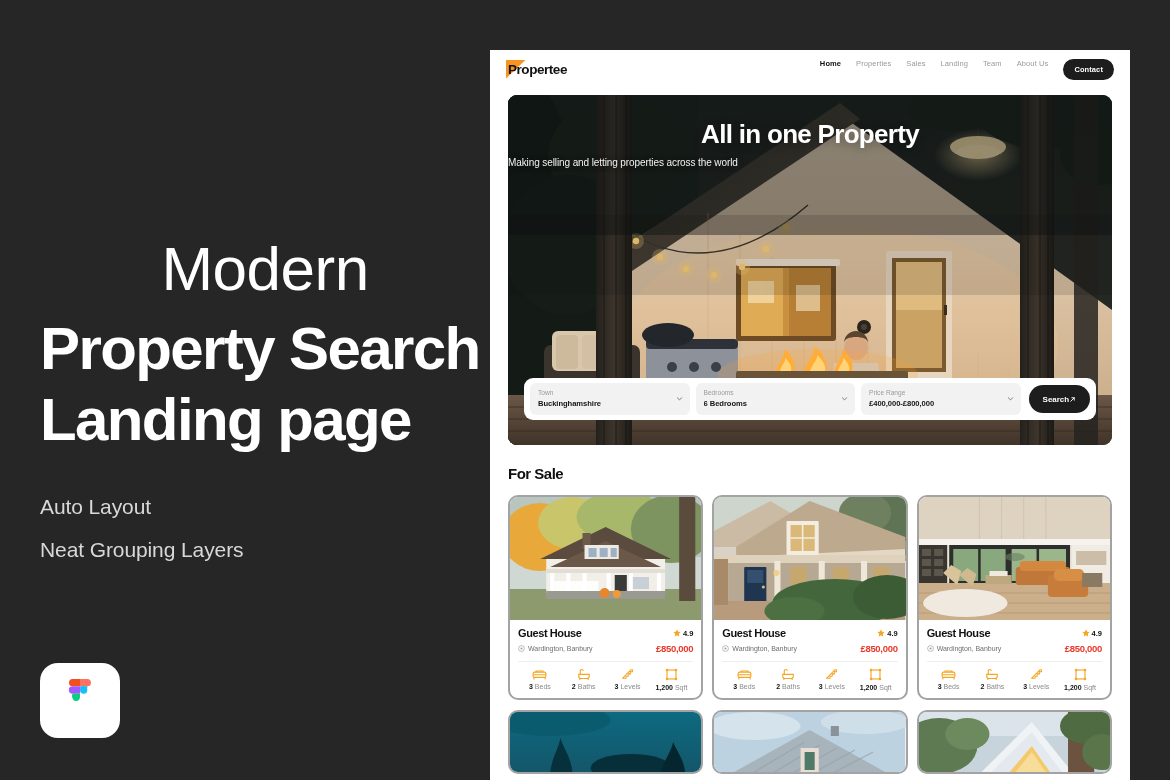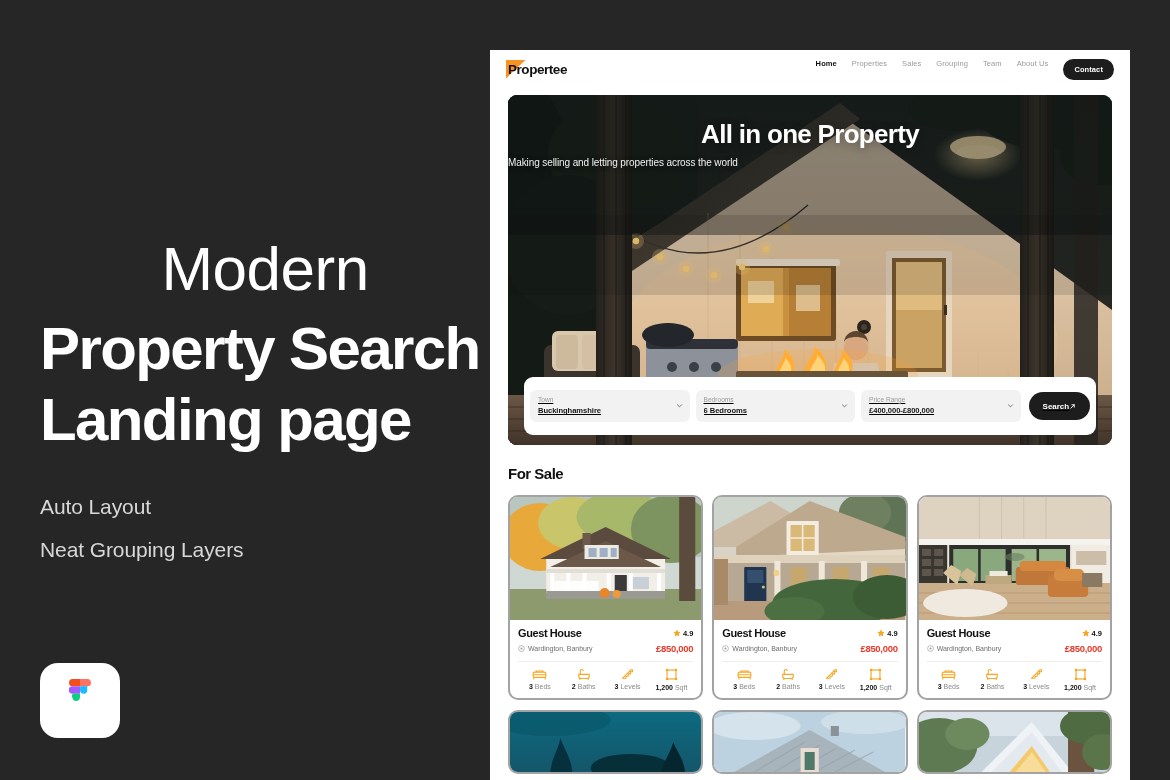--- a/index.html
+++ b/index.html
@@ -80,23 +80,23 @@
     text-shadow:0 2px 10px rgba(0,0,0,.35);
   }
   .hero-sub {
     position:absolute; left:0; right:0; top:62px; text-align:left;
     font-size:10px; color:#f2f2f2; letter-spacing:-0.1px;
     text-shadow:0 1px 6px rgba(0,0,0,.45);
   }
 
   
   .searchbar {
-    position:absolute; left:16px; right:16px; bottom:10px; height:58px;
+    position:absolute; left:16px; right:16px; bottom:25px; height:42px;
     background:#ffffff; border-radius:9px;
-    display:flex; align-items:center; gap:6px; padding:5px 6px;text-decoration:underline;
+    display:flex; align-items:center; gap:6px; padding:5px 6px;
   }
   .field {
     flex:1 1 0; min-width:0; height:32px; background:#f2f2f2;
     border-radius:6px; padding:4px 8px; position:relative;
     display:flex; flex-direction:column; justify-content:center;
   }
   .field-label { font-size:6.6px; color:#9b9b9b; letter-spacing:0; line-height:1.25; }
   .field-value {
     font-size:7.6px; color:#141414; font-weight:700; letter-spacing:-0.05px;
     line-height:1.3; margin-top:2px; white-space:nowrap; overflow:hidden;
@@ -185,21 +185,21 @@
 
     <div class="nav">
       <div class="logo">
         <span class="logo-flag"></span>
         <span class="logo-text">Propertee</span>
       </div>
       <div class="nav-links">
         <span class="nav-link active">Home</span>
         <span class="nav-link">Properties</span>
         <span class="nav-link">Sales</span>
-        <span class="nav-link">Grouping</span>
+        <span class="nav-link">Landing</span>
         <span class="nav-link">Team</span>
         <span class="nav-link">About Us</span>
         <span class="nav-cta">Contact</span>
       </div>
     </div>
 
     <div class="hero">
       <svg class="hero-photo" viewBox="0 0 604 350" preserveAspectRatio="none">
         <defs>
           <linearGradient id="skyG" x1="0" y1="0" x2="0" y2="1">

